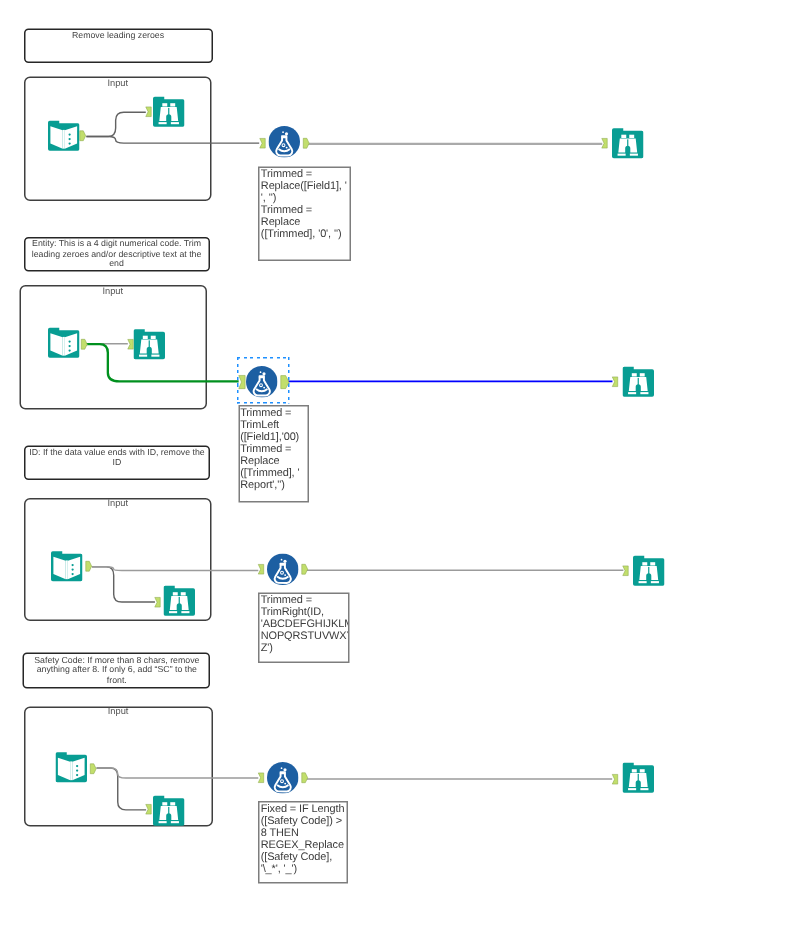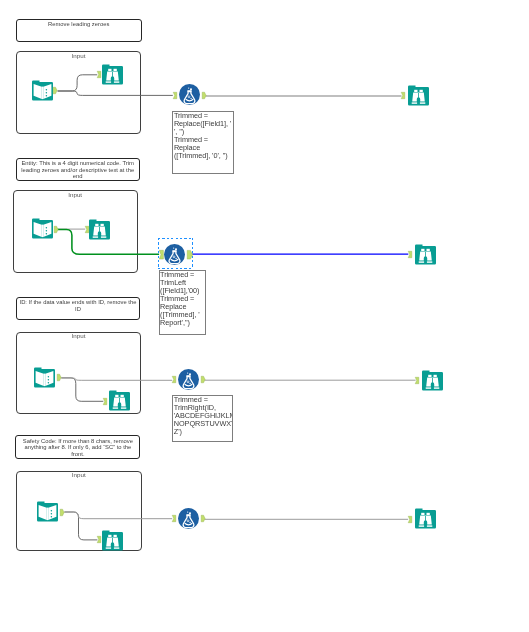--- a/index.html
+++ b/index.html
@@ -63,20 +63,26 @@
 ([Field1],'00)
 Trimmed =
 Replace
 ([Trimmed], ' 
 Report','')</div>
   <div class="fbox" style="left:172.3px;top:394.8px;width:60.9px;height:47.3px;">Trimmed =
 TrimRight(ID,
 'ABCDEFGHIJKLM
 NOPQRSTUVWXY
 Z')</div>
+  <div class="fbox" style="left:172.3px;top:533.8px;width:60.1px;height:55.7px;">Fixed = IF Length
+([Safety Code]) &gt;
+8 THEN
+REGEX_Replace
+([Safety Code],
+'\_*', '_')</div>
 
   <svg class="wires" viewBox="0 0 529 632">
     <path d="M57.6 91H72.2C75.6 91 77.1 89 77.1 85.4V80.2C77.1 76.5 78.8 74.8 82.5 74.8H97.2" fill="none" stroke="#626262" stroke-width="0.95" stroke-linecap="butt"></path>
     <path d="M57.6 91H72.2C75.6 91 77.1 92 77.1 93.4C77.1 94.9 79 95.4 82.5 95.4H172.8" fill="none" stroke="#626262" stroke-width="0.95" stroke-linecap="butt"></path>
     <path d="M205.4 95.9H401.5" fill="none" stroke="#aaaaaa" stroke-width="1.5" stroke-linecap="butt"></path>
     <path d="M57.5 229.1 H85.2" fill="none" stroke="#9b9b9b" stroke-width="1.0" stroke-linecap="butt"></path>
     <path d="M57.3 229.4H66.5C70.3 229.4 71.9 231.6 71.9 235.2V248.5C71.9 252.6 74.6 254.3 79.6 254.3H159.1" fill="none" stroke="#00901e" stroke-width="1.55" stroke-linecap="butt"></path>
     <path d="M190.5 254.2 H408.3" fill="none" stroke="#0000ff" stroke-width="1.2" stroke-linecap="butt"></path>
     <path d="M61.3 377.9H71C74.3 377.9 75.8 379.9 75.8 383.5V396.1C75.8 399.6 77.6 401.3 81.2 401.3H103.3" fill="none" stroke="#626262" stroke-width="0.95" stroke-linecap="butt"></path>
     <path d="M61.3 377.9H71C74.3 377.9 75.8 378.7 75.8 379.5C75.8 380.1 77.6 380.3 81.2 380.3H172.2" fill="none" stroke="#9b9b9b" stroke-width="1.0" stroke-linecap="butt"></path>

